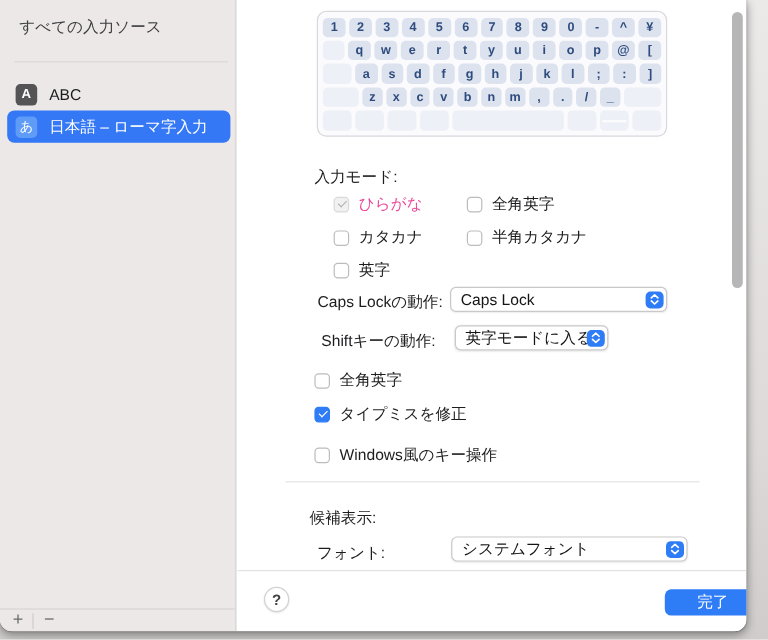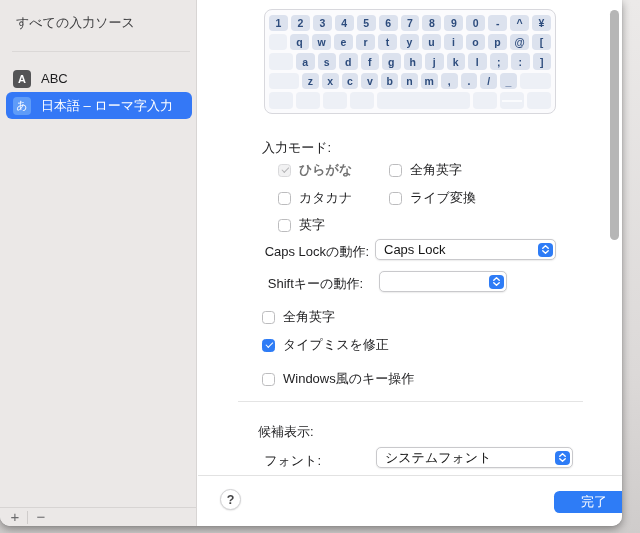--- a/index.html
+++ b/index.html
@@ -52,21 +52,21 @@
   .flabel { position:absolute; font-size:13px; color:#1d1d1f; white-space:nowrap; }
   .flabel.right { text-align:right;padding-left:22px; }
   .cb-row { position:absolute; display:flex; align-items:center; gap:8px; white-space:nowrap; }
   .cb { width:13px; height:13px; border-radius:3.5px; background:#fff; border:1px solid #bcbcbe;
     position:relative; flex:none; }
   .cb.checked { background:#2e7cf6; border-color:#2e7cf6; }
   .cb.checked::after { content:""; position:absolute; left:2.6px; top:2.8px; width:6px; height:3.4px;
     border-left:1.6px solid #fff; border-bottom:1.6px solid #fff; transform:rotate(-45deg); }
   .cb.checked.disabled { background:#f1f1f2; border-color:#d9d9db; }
   .cb.checked.disabled::after { border-color:#b4b4b6; }
-  .cb-row.disabled .cb-label { color:#737373;font-weight:bold; }
+  .cb-row.disabled .cb-label { color:#ec4899; }
   .select { position:absolute; background:#fff; border:1px solid #c9c9cc; border-radius:5px;
     height:21px; display:flex; align-items:center; padding-left:8px; font-size:13px; color:#141414;
     box-shadow:0 .5px 1.5px rgba(0,0,0,.08); }
   .stepper { position:absolute; right:2.5px; top:2.5px; width:15px; height:14.5px;
     background:#2e7cf6; border-radius:4px; display:flex; align-items:center; justify-content:center; }
   .divider { position:absolute; height:1px; background:#e4e4e4; }
   
   .footer-divider { position:absolute; left:0; right:0; top:475px; height:1px; background:#e2e2e2; }
   .help-btn { position:absolute; left:22px; top:489px; width:21px; height:21px; border-radius:50%;
     background:#fff; border:1px solid #d2d2d4; box-shadow:0 .5px 1.5px rgba(0,0,0,.15);
@@ -189,35 +189,36 @@
     <div class="cb-row" style="left:80px; top:216px;">
       <span class="cb"></span>
       <span class="cb-label">英字</span>
     </div>
     <div class="cb-row" style="left:191px; top:161px;">
       <span class="cb"></span>
       <span class="cb-label">全角英字</span>
     </div>
     <div class="cb-row" style="left:191px; top:189px;">
       <span class="cb"></span>
-      <span class="cb-label">ライブ変換</span>
+      <span class="cb-label">半角カタカナ</span>
     </div>
 
     <div class="flabel right" style="left:0; top:243px; width:171px;">Caps Lockの動作:</div>
     <div class="select" style="left:177px; top:239px; width:181px;">
       <span>Caps Lock</span>
       <span class="stepper">
         <svg width="11" height="11" viewBox="0 0 12 12">
             <path d="M3 4.6 L6 1.8 L9 4.6 M3 7.4 L6 10.2 L9 7.4" fill="none" stroke="#fff" stroke-width="1.5" stroke-linecap="round" stroke-linejoin="round"></path>
           </svg>
       </span>
     </div>
 
     <div class="flabel right" style="left:0; top:275px; width:165px;">Shiftキーの動作:</div>
     <div class="select" style="left:181px; top:271px; width:128px;">
+      <span>英字モードに入る</span>
       <span class="stepper">
         <svg width="11" height="11" viewBox="0 0 12 12">
             <path d="M3 4.6 L6 1.8 L9 4.6 M3 7.4 L6 10.2 L9 7.4" fill="none" stroke="#fff" stroke-width="1.5" stroke-linecap="round" stroke-linejoin="round"></path>
           </svg>
       </span>
     </div>
 
     <div class="cb-row" style="left:64px; top:308px;">
       <span class="cb"></span>
       <span class="cb-label">全角英字</span>

